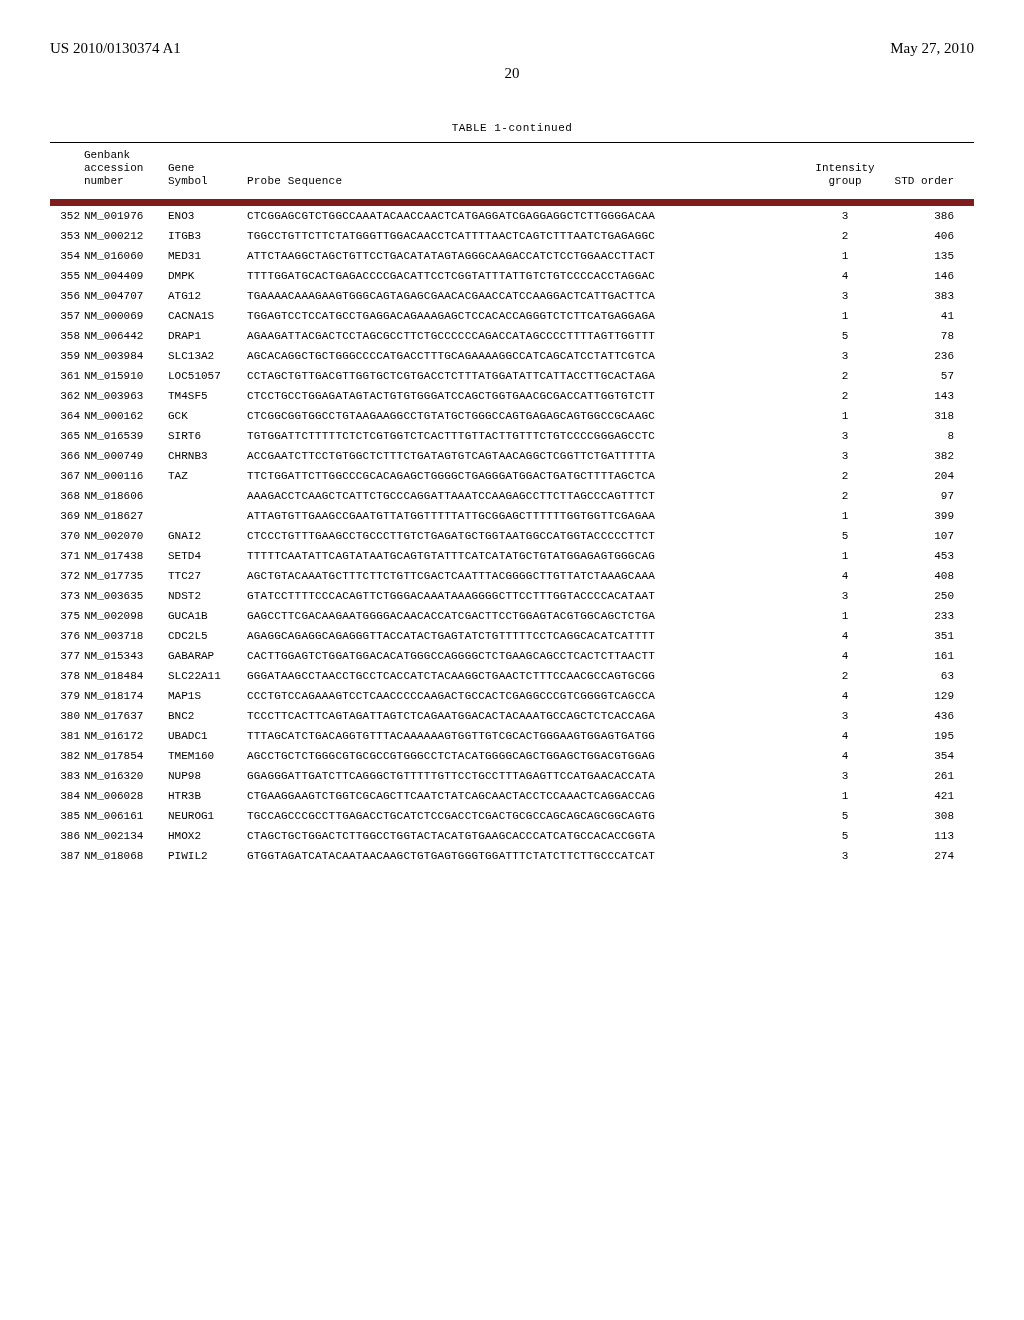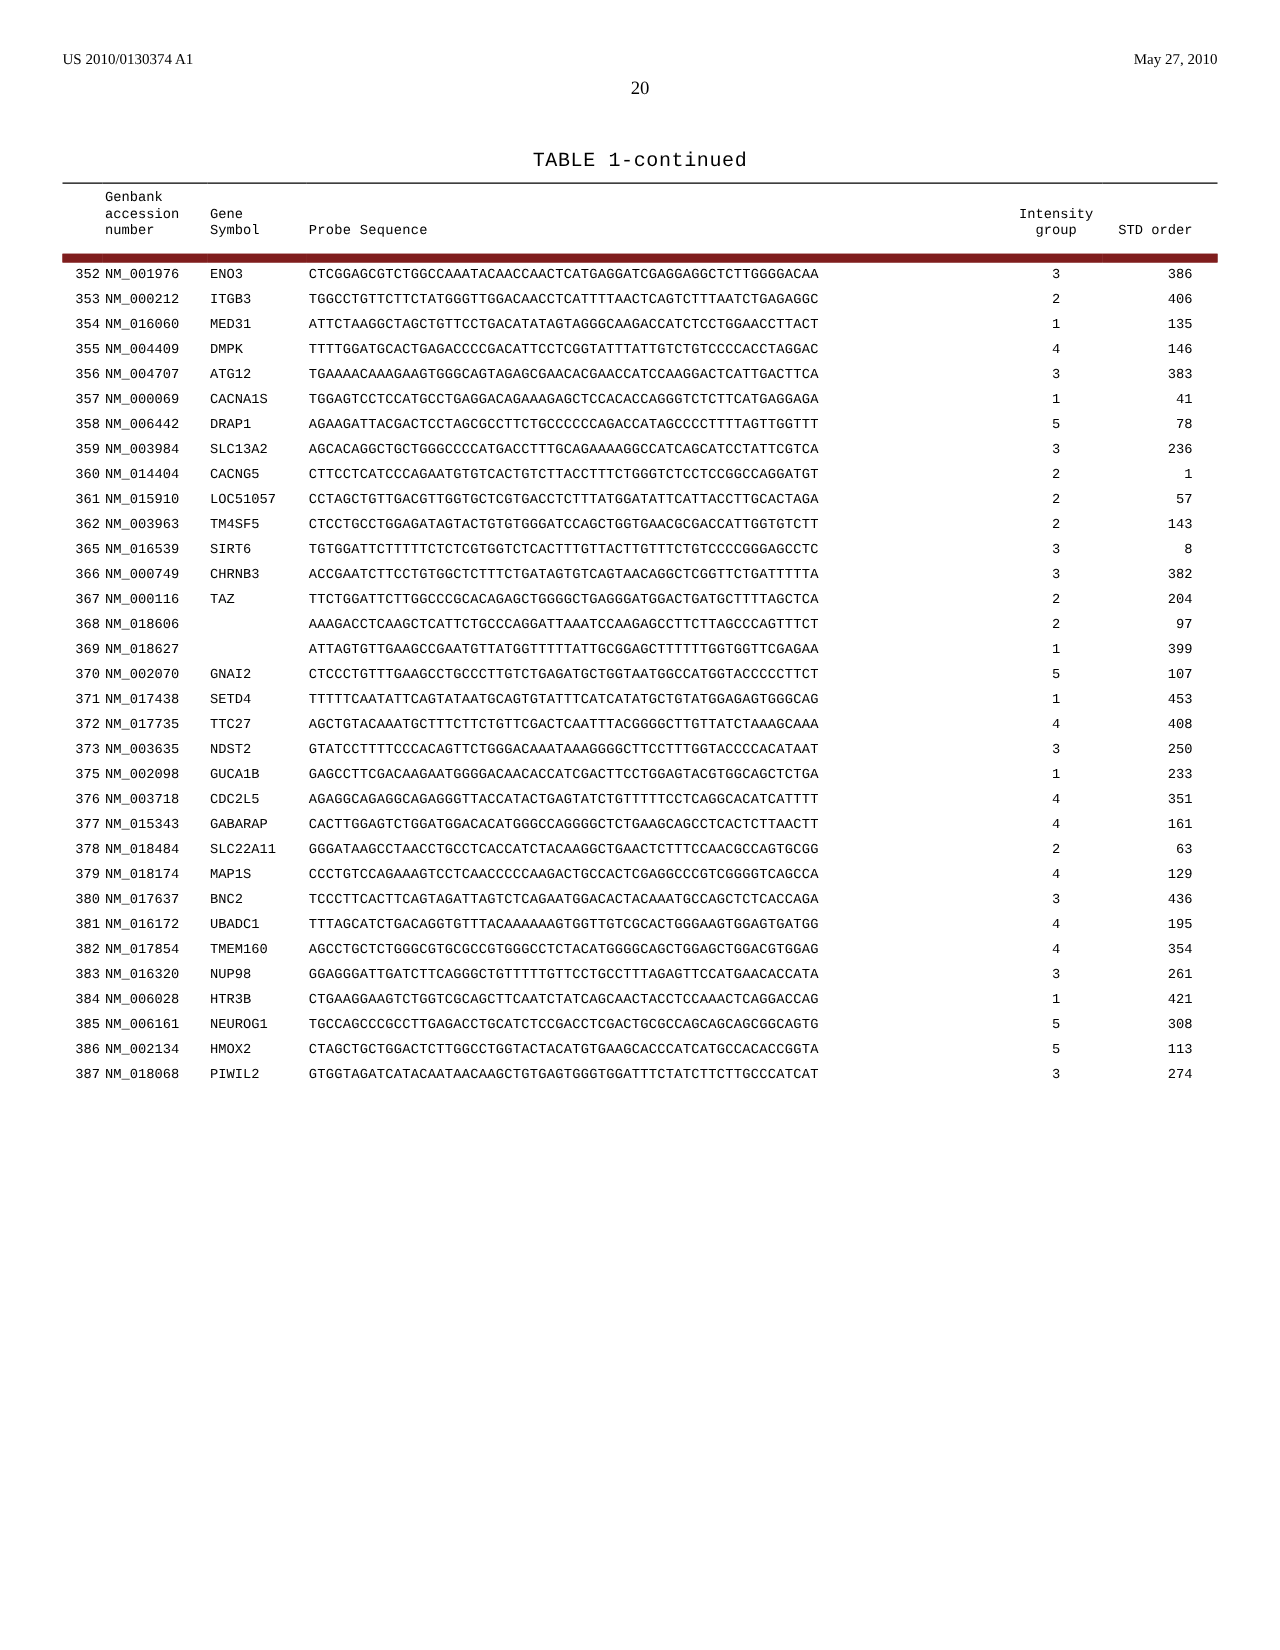--- a/index.html
+++ b/index.html
@@ -8,32 +8,32 @@
     margin: 0;
     padding: 40px 50px;
     background: #fff;
     color: #000;
     width: 1024px;
     box-sizing: border-box;
   }
   .header {
     display: flex;
     justify-content: space-between;
-    font-size: 12px;
+    font-size: 15px;
     margin-bottom: 8px;
   }
   .page-num {
     text-align: center;
     font-size: 15px;
     margin-bottom: 40px;
   }
   .table-title {
     text-align: center;
     font-family: "Courier New", monospace;
-    font-size: 16px;
+    font-size: 11px;
     margin-bottom: 8px;
     letter-spacing: 0.5px;
   }
   table {
     border-collapse: collapse;
     width: 100%;
     font-family: "Courier New", monospace;
     font-size: 11px;
   }
   .top-rule td { border-top: 1px solid #000; }
@@ -141,42 +141,42 @@
       </tr>
       <tr>
         <td class="col-idx">359</td>
         <td class="col-acc">NM_003984</td>
         <td class="col-sym">SLC13A2</td>
         <td class="col-seq">AGCACAGGCTGCTGGGCCCCATGACCTTTGCAGAAAAGGCCATCAGCATCCTATTCGTCA</td>
         <td class="col-int">3</td>
         <td class="col-std">236</td>
       </tr>
       <tr>
-        <td class="col-idx">360</td>
-        <td class="col-acc">NM_014404</td>
-        <td class="col-sym">CACNG5</td>
-        <td class="col-seq">CTTCCTCATCCCAGAATGTGTCACTGTCTTACCTTTCTGGGTCTCCTCCGGCCAGGATGT</td>
-        <td class="col-int">2</td>
-        <td class="col-std">1</td>
-      </tr>
-      <tr>
         <td class="col-idx">361</td>
         <td class="col-acc">NM_015910</td>
         <td class="col-sym">LOC51057</td>
         <td class="col-seq">CCTAGCTGTTGACGTTGGTGCTCGTGACCTCTTTATGGATATTCATTACCTTGCACTAGA</td>
         <td class="col-int">2</td>
         <td class="col-std">57</td>
       </tr>
       <tr>
         <td class="col-idx">362</td>
         <td class="col-acc">NM_003963</td>
         <td class="col-sym">TM4SF5</td>
         <td class="col-seq">CTCCTGCCTGGAGATAGTACTGTGTGGGATCCAGCTGGTGAACGCGACCATTGGTGTCTT</td>
         <td class="col-int">2</td>
         <td class="col-std">143</td>
+      </tr>
+      <tr>
+        <td class="col-idx">364</td>
+        <td class="col-acc">NM_000162</td>
+        <td class="col-sym">GCK</td>
+        <td class="col-seq">CTCGGCGGTGGCCTGTAAGAAGGCCTGTATGCTGGGCCAGTGAGAGCAGTGGCCGCAAGC</td>
+        <td class="col-int">1</td>
+        <td class="col-std">318</td>
       </tr>
       <tr>
         <td class="col-idx">365</td>
         <td class="col-acc">NM_016539</td>
         <td class="col-sym">SIRT6</td>
         <td class="col-seq">TGTGGATTCTTTTTCTCTCGTGGTCTCACTTTGTTACTTGTTTCTGTCCCCGGGAGCCTC</td>
         <td class="col-int">3</td>
         <td class="col-std">8</td>
       </tr>
       <tr>

